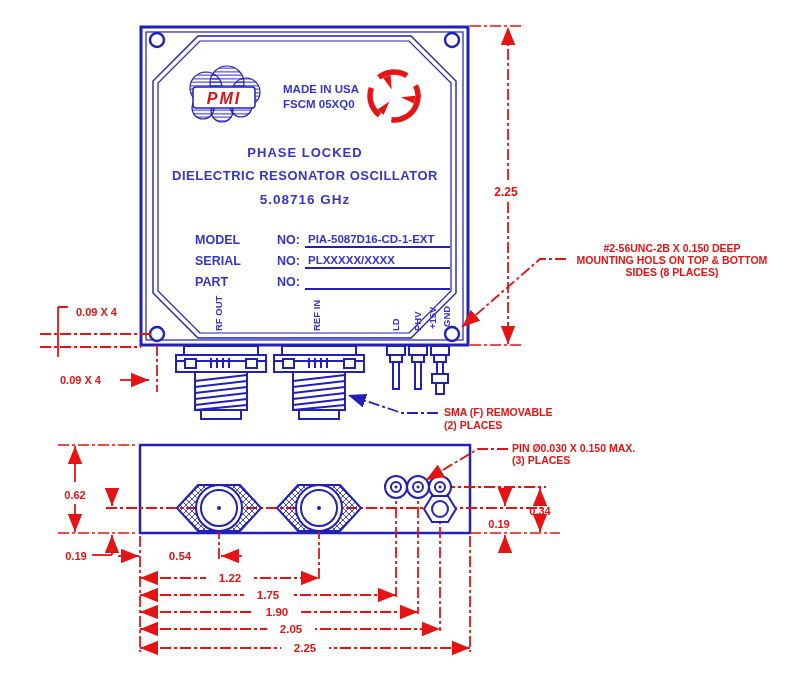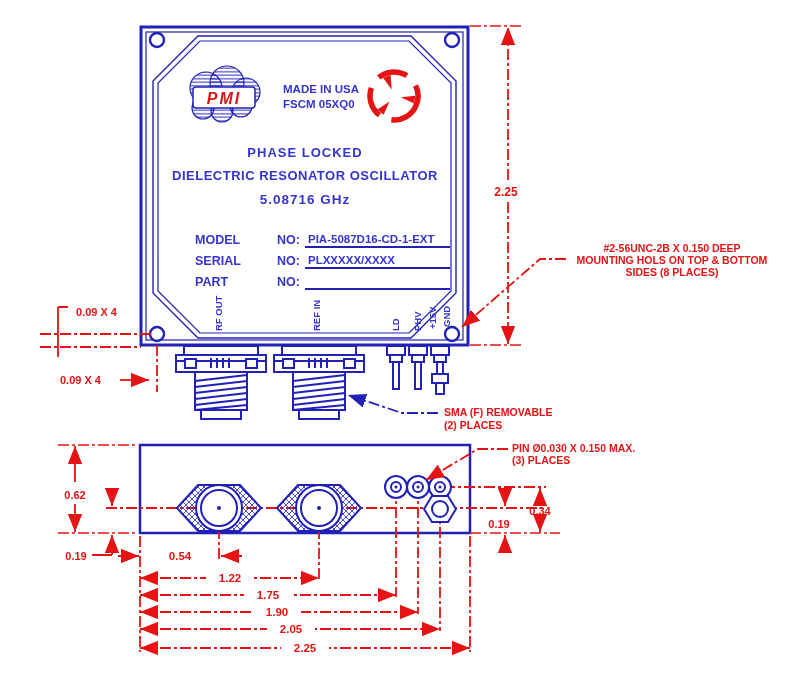--- a/index.html
+++ b/index.html
@@ -1,17 +1,17 @@
 <!DOCTYPE html>
 <html><head>
 <meta charset="utf-8">
 <style>
   html,body{margin:0;padding:0;background:#ffffff;}
   .stage{position:relative;width:800px;height:676px;background:#ffffff;overflow:hidden;
-         font-family:"Liberation Sans", sans-serif;border-radius:27px;}
+         font-family:"Liberation Sans", sans-serif;}
   svg{display:block;}
   text{font-family:"Liberation Sans", sans-serif;font-weight:bold;}
   .tb{fill:#3434cf;}
   .tr{fill:#e51313;}
   .logoTxt{fill:#d81414;font-style:italic;letter-spacing:2px;}
   .bl{stroke:#2121b8;fill:none;}
   .blf{stroke:#2121b8;fill:#ffffff;}
   .rl{stroke:#e51313;fill:none;}
   .dd{stroke-dasharray:11 3 3 3;}
   .bg{fill:#ffffff;stroke:none;}

